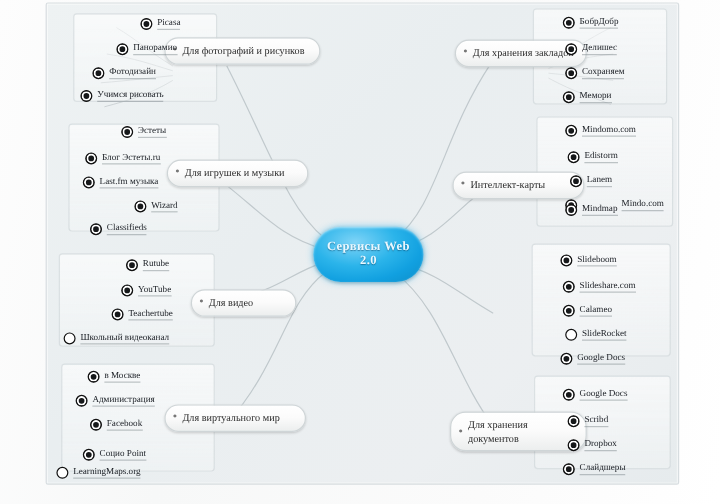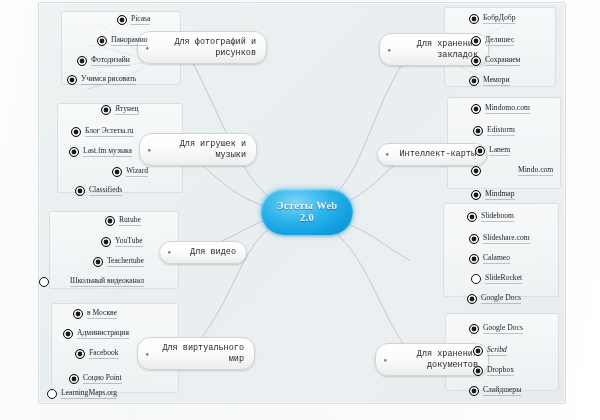--- a/index.html
+++ b/index.html
@@ -50,23 +50,22 @@
   
   .branch{
     position:absolute;
     background:linear-gradient(180deg,#ffffff 0%,#fbfbfb 48%,#eceeee 100%);
     border:1px solid #cfd5d7;
     border-radius:13px;
     box-shadow:0 1px 2px rgba(0,0,0,.16);
     color:#2a2a2a;
     font-size:8.5px;line-height:10.5px;
     padding:5px 10px 5px 14px;
-    text-align:right;
+    text-align:left;
     filter:blur(0.55px);
-    font-family:Liberation Mono, monospace;
   }
   .branch .bico{
     position:absolute;left:6px;top:50%;transform:translateY(-50%);
     width:5px;height:5px;color:#777;font-size:6px;line-height:5px;
   }
   .branch .btxt{display:block;}
 
   
   .leaf{
     position:absolute;
@@ -132,21 +131,21 @@
     <div class="plate" style="left:22px;top:8px;width:118px;height:72px;"></div>
     <div class="plate" style="left:18px;top:100px;width:124px;height:88px;"></div>
     <div class="plate" style="left:10px;top:208px;width:128px;height:76px;"></div>
     <div class="plate" style="left:12px;top:300px;width:126px;height:88px;"></div>
     <div class="plate" style="left:405px;top:4px;width:110px;height:78px;"></div>
     <div class="plate" style="left:408px;top:94px;width:112px;height:90px;"></div>
     <div class="plate" style="left:404px;top:200px;width:114px;height:92px;"></div>
     <div class="plate" style="left:406px;top:310px;width:112px;height:76px;"></div>
 
     <div class="center-node">
-      <span class="l1">Эстеты Web</span>
+      <span class="l1">Сервисы Web</span>
       <span class="l2">2.0</span>
     </div>
 
     <div class="branch" style="left:98px;top:28px;width:104px;">
       <span class="bico">●</span>
       <span class="btxt">Для фотографий и рисунков</span>
     </div>
     <div class="leaf" style="left:78px;top:11px;">
       <span class="dot"></span>
       <span class="ltxt">Picasa</span>
@@ -163,21 +162,21 @@
       <span class="dot"></span>
       <span class="ltxt">Учимся рисовать</span>
     </div>
 
     <div class="branch" style="left:100px;top:130px;width:92px;">
       <span class="bico">●</span>
       <span class="btxt">Для игрушек и музыки</span>
     </div>
     <div class="leaf" style="left:62px;top:101px;">
       <span class="dot"></span>
-      <span class="ltxt">Ятунец</span>
+      <span class="ltxt">Эстеты</span>
     </div>
     <div class="leaf" style="left:32px;top:123px;">
       <span class="dot"></span>
       <span class="ltxt">Блог Эстеты.ru</span>
     </div>
     <div class="leaf" style="left:30px;top:143px;">
       <span class="dot"></span>
       <span class="ltxt">Last.fm музыка</span>
     </div>
     <div class="leaf" style="left:58px;top:163px;padding-left:15px;">
@@ -198,21 +197,21 @@
       <span class="ltxt">Rutube</span>
     </div>
     <div class="leaf" style="left:62px;top:233px;">
       <span class="dot"></span>
       <span class="ltxt">YouTube</span>
     </div>
     <div class="leaf" style="left:54px;top:253px;align-items:center;">
       <span class="dot"></span>
       <span class="ltxt">Teachertube</span>
     </div>
-    <div class="leaf" style="left:0;top:273px;gap:17px;">
+    <div class="leaf" style="left:14px;top:273px;">
       <span class="dot open"></span>
       <span class="ltxt">Школьный видеоканал</span>
     </div>
 
     <div class="branch" style="left:98px;top:334px;width:92px;">
       <span class="bico">●</span>
       <span class="btxt">Для виртуального мир</span>
     </div>
     <div class="leaf" style="left:34px;top:305px;">
       <span class="dot"></span>
@@ -269,21 +268,21 @@
       <span class="ltxt">Edistorm</span>
     </div>
     <div class="leaf" style="left:436px;top:142px;">
       <span class="dot"></span>
       <span class="ltxt">Lanem</span>
     </div>
     <div class="leaf" style="left:432px;top:162px;gap:33px;">
       <span class="dot"></span>
       <span class="ltxt">Mindo.com</span>
     </div>
-    <div class="leaf" style="left:432px;top:186px;">
+    <div class="leaf" style="left:432px;top:166px;">
       <span class="dot"></span>
       <span class="ltxt">Mindmap</span>
     </div>
 
     <div class="leaf" style="left:428px;top:208px;">
       <span class="dot"></span>
       <span class="ltxt">Slideboom</span>
     </div>
     <div class="leaf" style="left:430px;top:230px;">
       <span class="dot"></span>
@@ -303,21 +302,21 @@
     </div>
 
     <div class="branch" style="left:336px;top:340px;width:88px;">
       <span class="bico">●</span>
       <span class="btxt">Для хранения документов</span>
     </div>
     <div class="leaf" style="left:430px;top:320px;">
       <span class="dot"></span>
       <span class="ltxt">Google Docs</span>
     </div>
-    <div class="leaf" style="left:434px;top:342px;font-style:italic;">
+    <div class="leaf" style="left:434px;top:342px;">
       <span class="dot"></span>
       <span class="ltxt">Scribd</span>
     </div>
     <div class="leaf" style="left:434px;top:362px;align-items:flex-end;">
       <span class="dot"></span>
       <span class="ltxt">Dropbox</span>
     </div>
     <div class="leaf" style="left:430px;top:382px;">
       <span class="dot"></span>
       <span class="ltxt">Слайдшеры</span>

